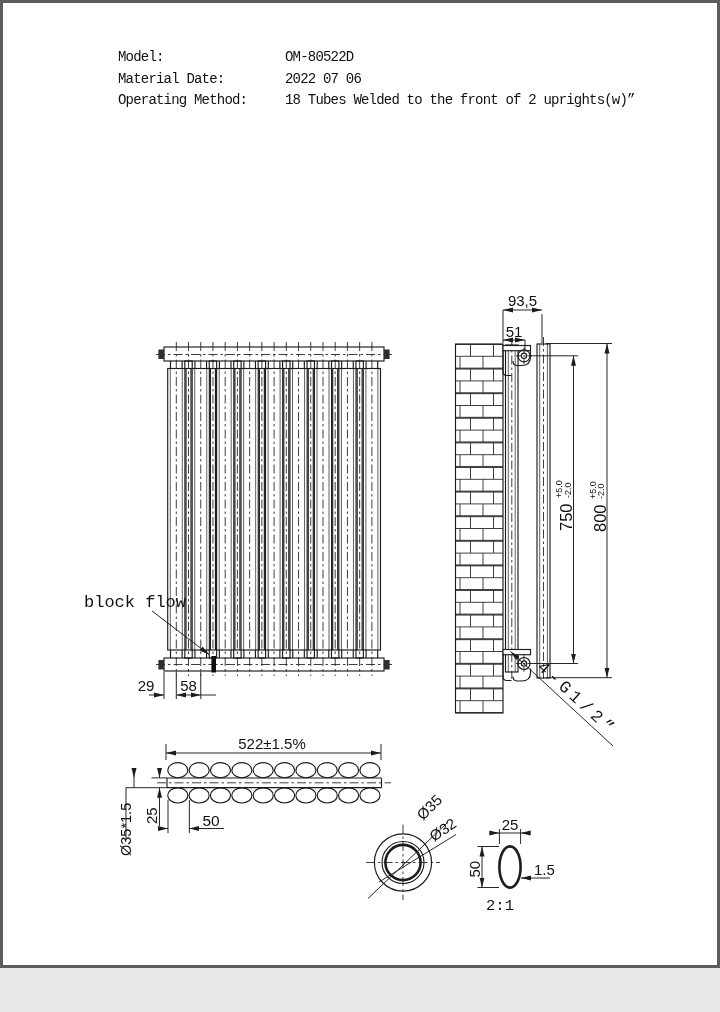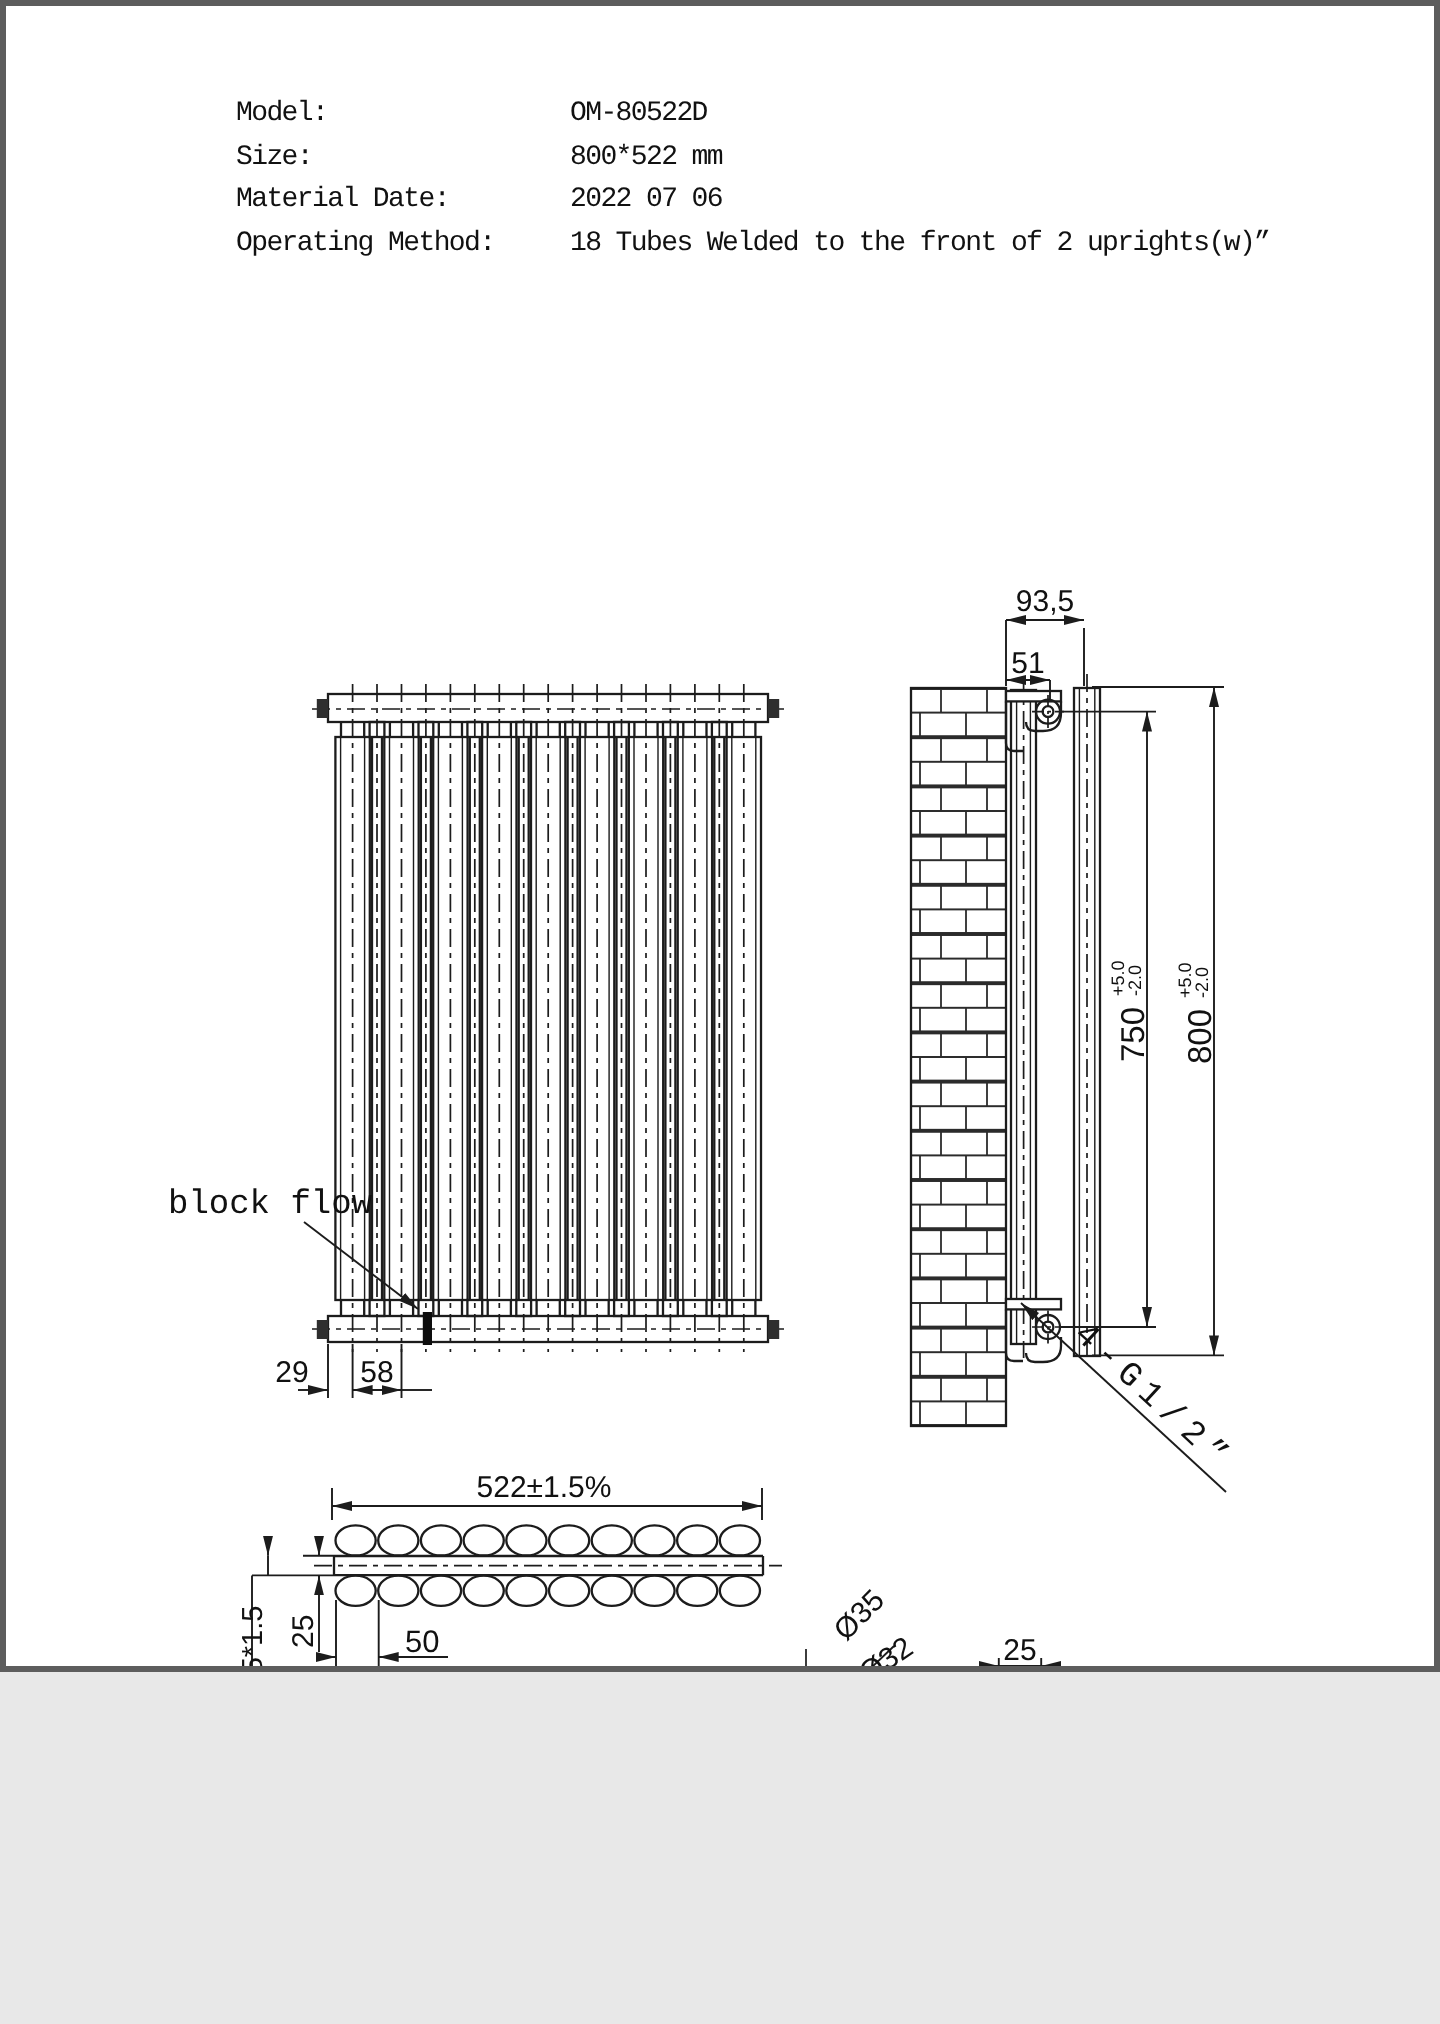--- a/index.html
+++ b/index.html
@@ -1,37 +1,36 @@
 <!DOCTYPE html>
 <html><head>
 <meta charset="utf-8">
 <style>
   html,body{margin:0;padding:0;background:#e8e8e8;}
-  .page{position:relative;width:720px;height:836px;background:#ffffff;overflow:hidden;
+  .page{position:relative;width:720px;height:968px;background:#ffffff;overflow:hidden;
         font-family:"Liberation Mono","DejaVu Sans Mono",monospace;}
   .frame{position:absolute;inset:0;border:3px solid #5d5d5d;pointer-events:none;}
   .specs{position:absolute;top:47px;left:118px;font-size:14px;letter-spacing:-0.8px;color:#111;}
   .spec-row{line-height:21.6px;white-space:nowrap;}
   .spec-label{display:inline-block;min-width:167px;}
   .draw{position:absolute;left:0;top:0;}
   .draw text{font-family:"Liberation Sans","DejaVu Sans",sans-serif;fill:#111;stroke:none;}
   .draw text.mono{font-family:"Liberation Mono","DejaVu Sans Mono",monospace;}
   .cl{stroke-dasharray:9 3 2.5 3;stroke-width:0.85;}
   .clsm{stroke-dasharray:6 2 1.5 2;stroke-width:0.85;}
   .obj{stroke-width:1.15;}
   .dim{stroke-width:0.95;}
 </style>
 </head>
 <body>
 
 <div class="page">
 
   <div class="specs">
     <div class="spec-row"><span class="spec-label">Model:</span><span class="spec-value">OM-80522D</span></div>
-    <div class="spec-row"><span class="spec-label">Size:</span><span class="spec-value">800*522 mm</span></div>
     <div class="spec-row"><span class="spec-label">Material Date:</span><span class="spec-value">2022 07 06</span></div>
     <div class="spec-row"><span class="spec-label">Operating Method:</span><span class="spec-value">18 Tubes Welded to the front of 2 uprights(w)”</span></div>
   </div>
 
   <svg class="draw" width="720" height="1012" viewBox="0 0 720 1012">
     <defs>
       <marker id="ma" markerUnits="userSpaceOnUse" markerWidth="11" markerHeight="7" refX="10" refY="3.5" orient="auto">
         <path d="M10 3.5 L0 1 L0 6 Z" fill="#1c1c1c"></path>
       </marker>
       <marker id="mas" markerUnits="userSpaceOnUse" markerWidth="11" markerHeight="7" refX="10" refY="3.5" orient="auto-start-reverse">

